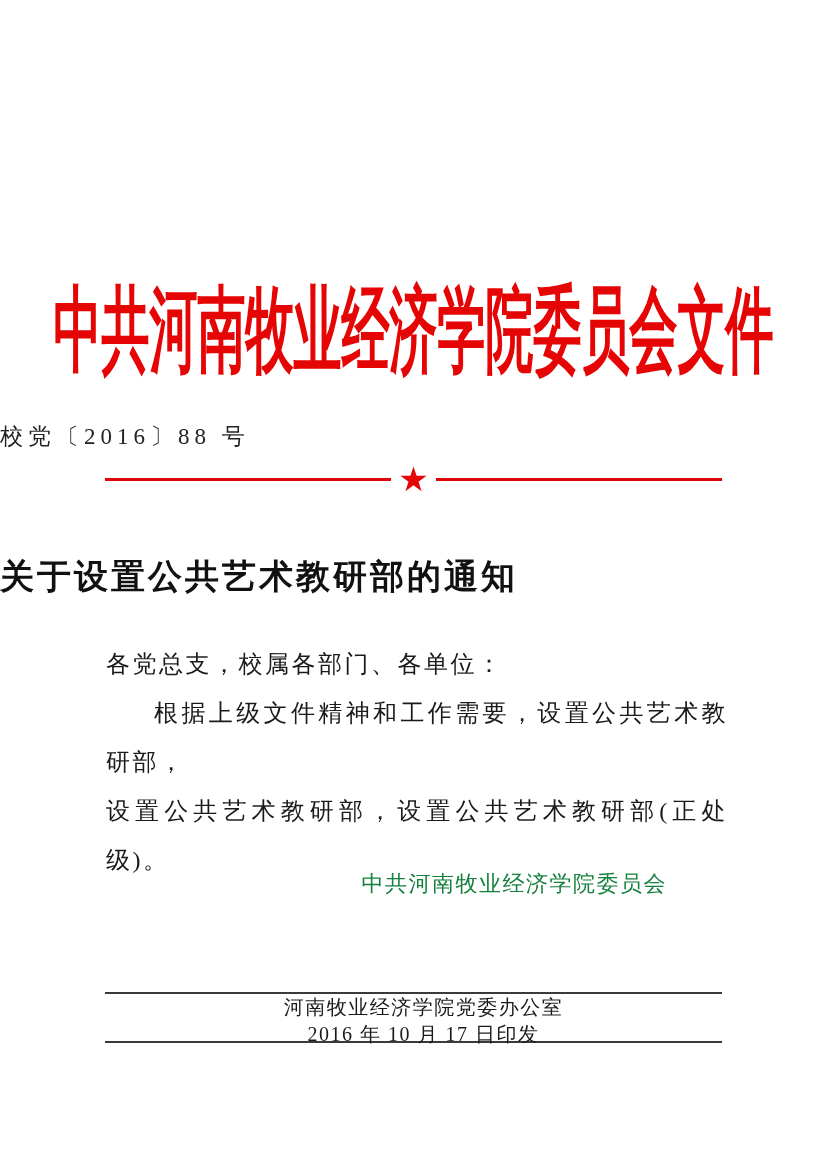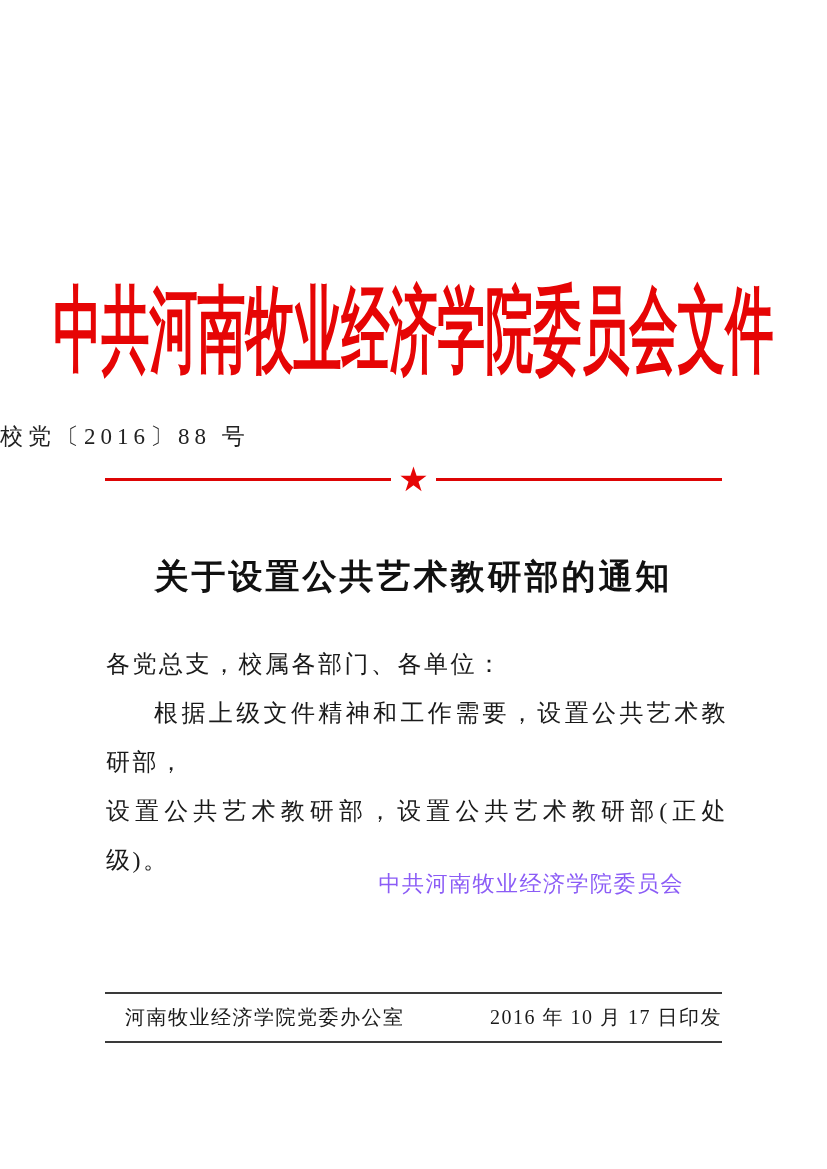--- a/index.html
+++ b/index.html
@@ -63,21 +63,20 @@
     line-height: 32px;
     margin: 0 7px;
     font-family: "DejaVu Sans", sans-serif;
   }
   .notice-title {
     position: absolute;
     top: 557px;
     left: 0;
     width: 100%;
     margin: 0;
-    text-align: center;
     font-size: 34px;
     line-height: 40px;
     font-weight: bold;
     letter-spacing: 3px;
     color: #111111;
     white-space: nowrap;
   }
   .doc-body {
     position: absolute;
     top: 640px;
@@ -91,45 +90,46 @@
   .doc-body p {
     margin: 0;
     text-align: justify;
   }
   .doc-body p.indent {
     text-indent: 2em;
   }
   .signature {
     position: absolute;
     top: 861px;
-    right: 143px;
+    right: 160px;
     text-align: right;
     font-size: 22px;
     line-height: 45px;
     letter-spacing: 1.5px;
-    color: #8b5cf6;
+    color: #15803d;
     white-space: nowrap;
   }
   .footer {
     position: absolute;
     top: 992px;
     left: 105px;
     right: 105px;
     height: 47px;
     border-top: 2px solid #3a3a3a;
     border-bottom: 2px solid #3a3a3a;
     display: flex;
     align-items: center;
     justify-content: space-between;
     padding-left: 20px;
     box-sizing: content-box;
     font-size: 20px;
     letter-spacing: 1.5px;
     color: #1a1a1a;
     white-space: nowrap;
+    flex-direction: column;
   }
 </style>
 </head>
 <body>
 
 <div class="page">
 
   <div class="red-title">中共河南牧业经济学院委员会文件</div>
 
   <div class="doc-number">校党〔2016〕88 号</div>

